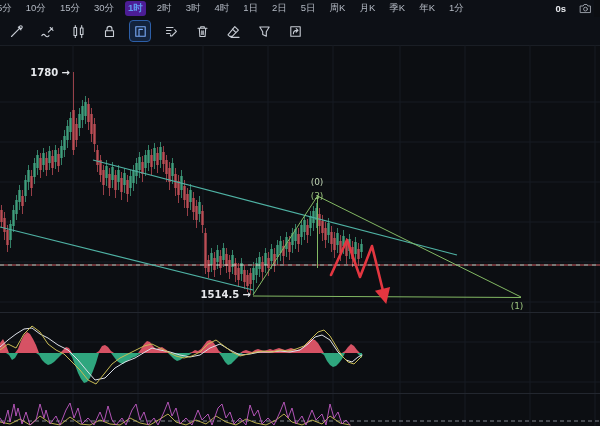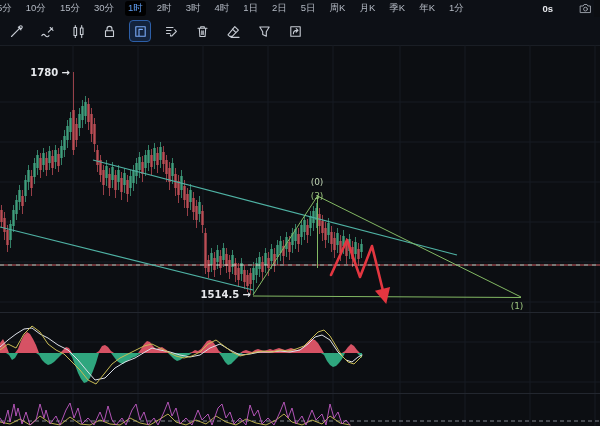--- a/index.html
+++ b/index.html
@@ -2,22 +2,22 @@
 <html><head>
 <meta charset="utf-8">
 <style>
   html,body{margin:0;padding:0;background:#0c0e12;width:600px;height:426px;overflow:hidden;
     font-family:"Liberation Sans","DejaVu Sans",sans-serif;}
   #app{position:relative;width:600px;height:426px;background:#0c0e12;}
   
   #tfbar{position:absolute;top:0;left:0;width:600px;height:17px;display:flex;align-items:center;
     gap:8px;padding-left:0;margin-left:-6px;background:#0d1016;}
   .tf{font-size:9.5px;color:#b4bac4;white-space:nowrap;cursor:pointer;padding:1px 3px;border-radius:3px;}
-  .tf.sel{background:#000000;color:#5f9cf0;font-weight:normal;}
-  #tf-right{position:absolute;right:6px;top:0;height:17px;display:flex;align-items:center;gap:23px;}
+  .tf.sel{background:#4c1d95;color:#5f9cf0;font-weight:bold;}
+  #tf-right{position:absolute;right:6px;top:0;height:17px;display:flex;align-items:center;gap:10px;}
   #countdown{font-size:9.5px;font-weight:bold;color:#e8eaee;}
   
   #toolbar{position:absolute;top:17px;left:0;width:600px;height:28px;display:flex;align-items:center;
     gap:9px;padding-left:5px;background:#0d1016;border-bottom:1px solid #1a1e25;}
   .tool{width:20px;height:20px;display:flex;align-items:center;justify-content:center;border-radius:4px;
     background:transparent;border:1px solid transparent;cursor:pointer;}
   .tool.sel{background:#13233c;border:1px solid #2d5fa8;}
   .tool svg{stroke:#c7ccd4;fill:none;stroke-width:1.1;stroke-linecap:round;stroke-linejoin:round;}
   .tool.sel svg{stroke:#79aaf7;}
   #chart{position:absolute;top:45px;left:0;}

